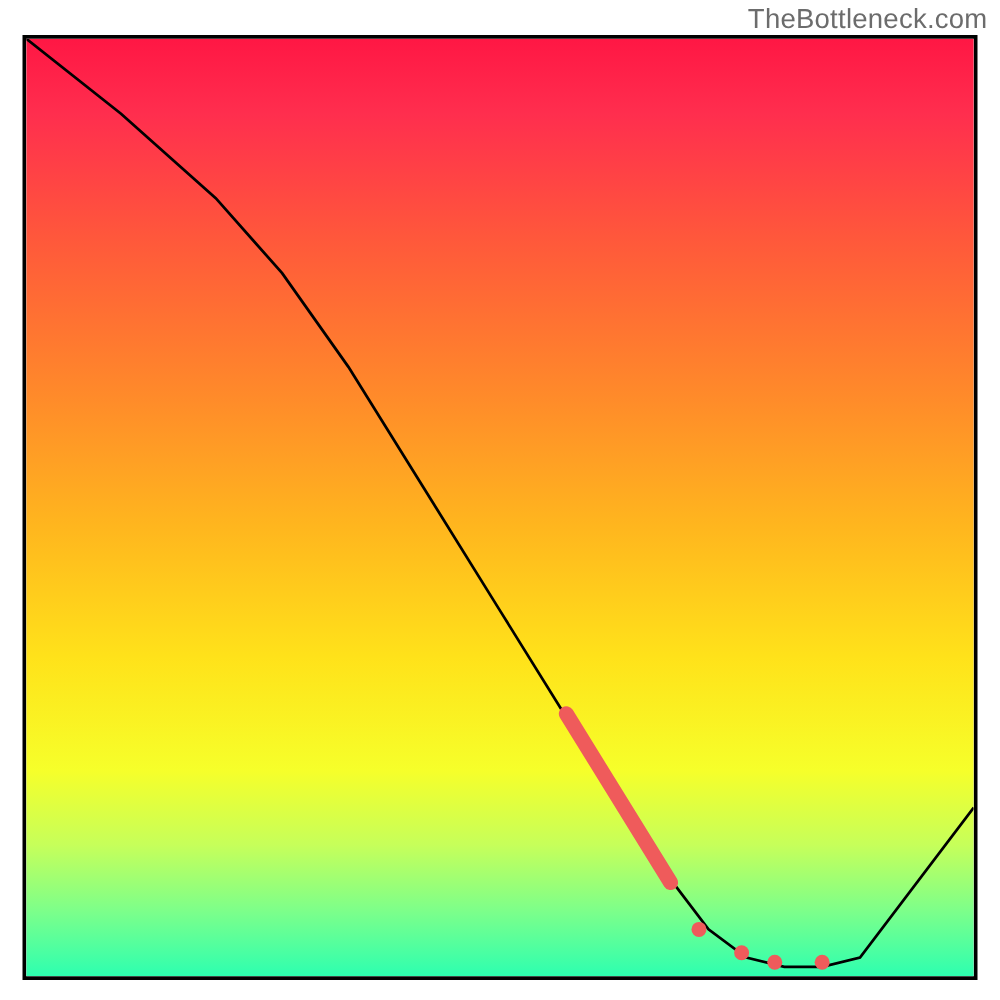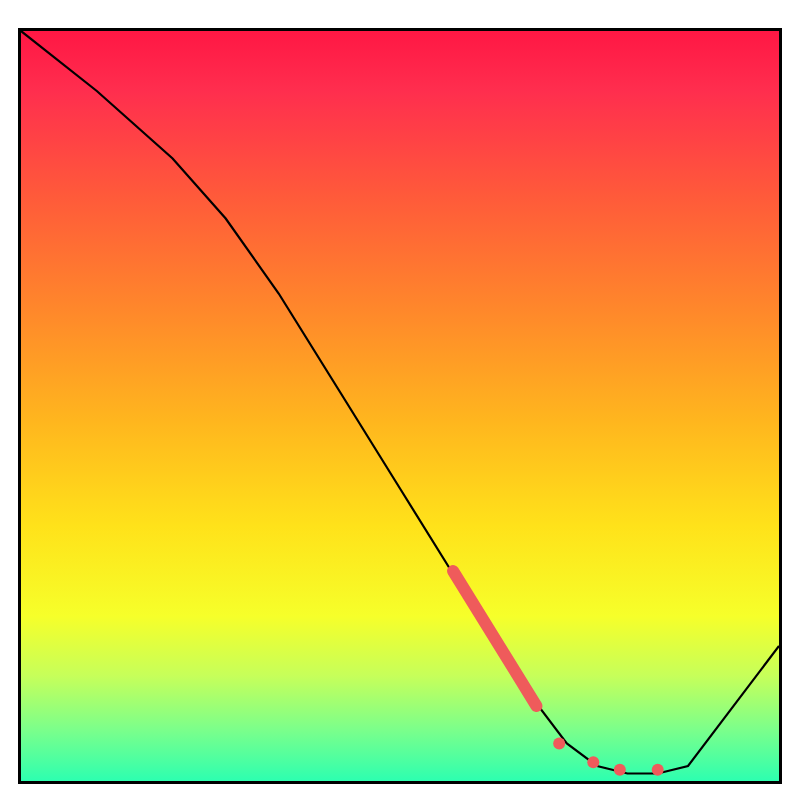--- a/index.html
+++ b/index.html
@@ -57,20 +57,21 @@
     position: absolute;
     inset: 0;
     width: 100%;
     height: 100%;
   }
 </style>
 </head>
 <body>
 
 <div class="wrap">
+  <div class="attribution">TheBottleneck.com</div>
 
   <div class="plot">
     <div class="gradient"></div>
     <svg class="overlay" viewBox="0 0 758 750" preserveAspectRatio="none">
       <path d="M0.0 0.0 L75.8 60.0 L151.6 127.5 L204.7 187.5 L257.7 262.5 L318.4 360.0 L379.0 457.5 L439.6 555.0 L500.3 652.5 L545.8 712.5 L576.1 735.0 L606.4 742.5 L636.7 742.5 L667.0 735.0 L758.0 615.0" fill="none" stroke="#000" stroke-width="2.2"></path>
       <line stroke="#ef5b5b" stroke-width="12" stroke-linecap="round" x1="432.05999999999995" y1="540" x2="515.44" y2="675"></line>
       <circle fill="#ef5b5b" cx="538.18" cy="712.5" r="6"></circle>
       <circle fill="#ef5b5b" cx="572.29" cy="731.25" r="6"></circle>
       <circle fill="#ef5b5b" cx="598.82" cy="738.75" r="6"></circle>
       <circle fill="#ef5b5b" cx="636.72" cy="738.75" r="6"></circle>

